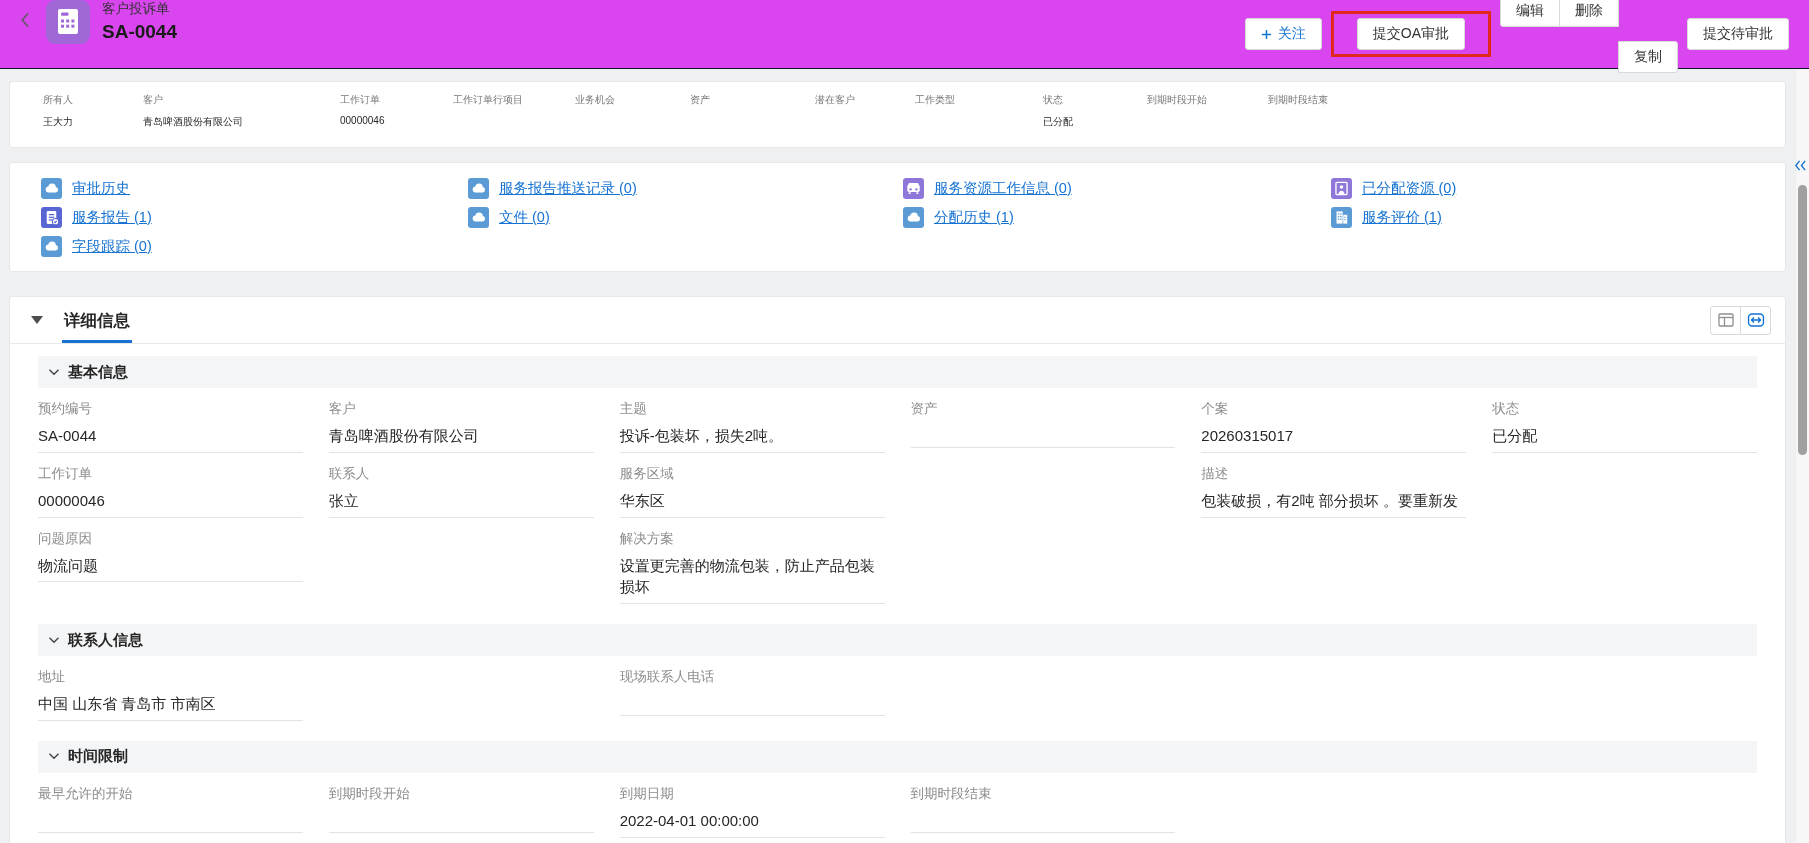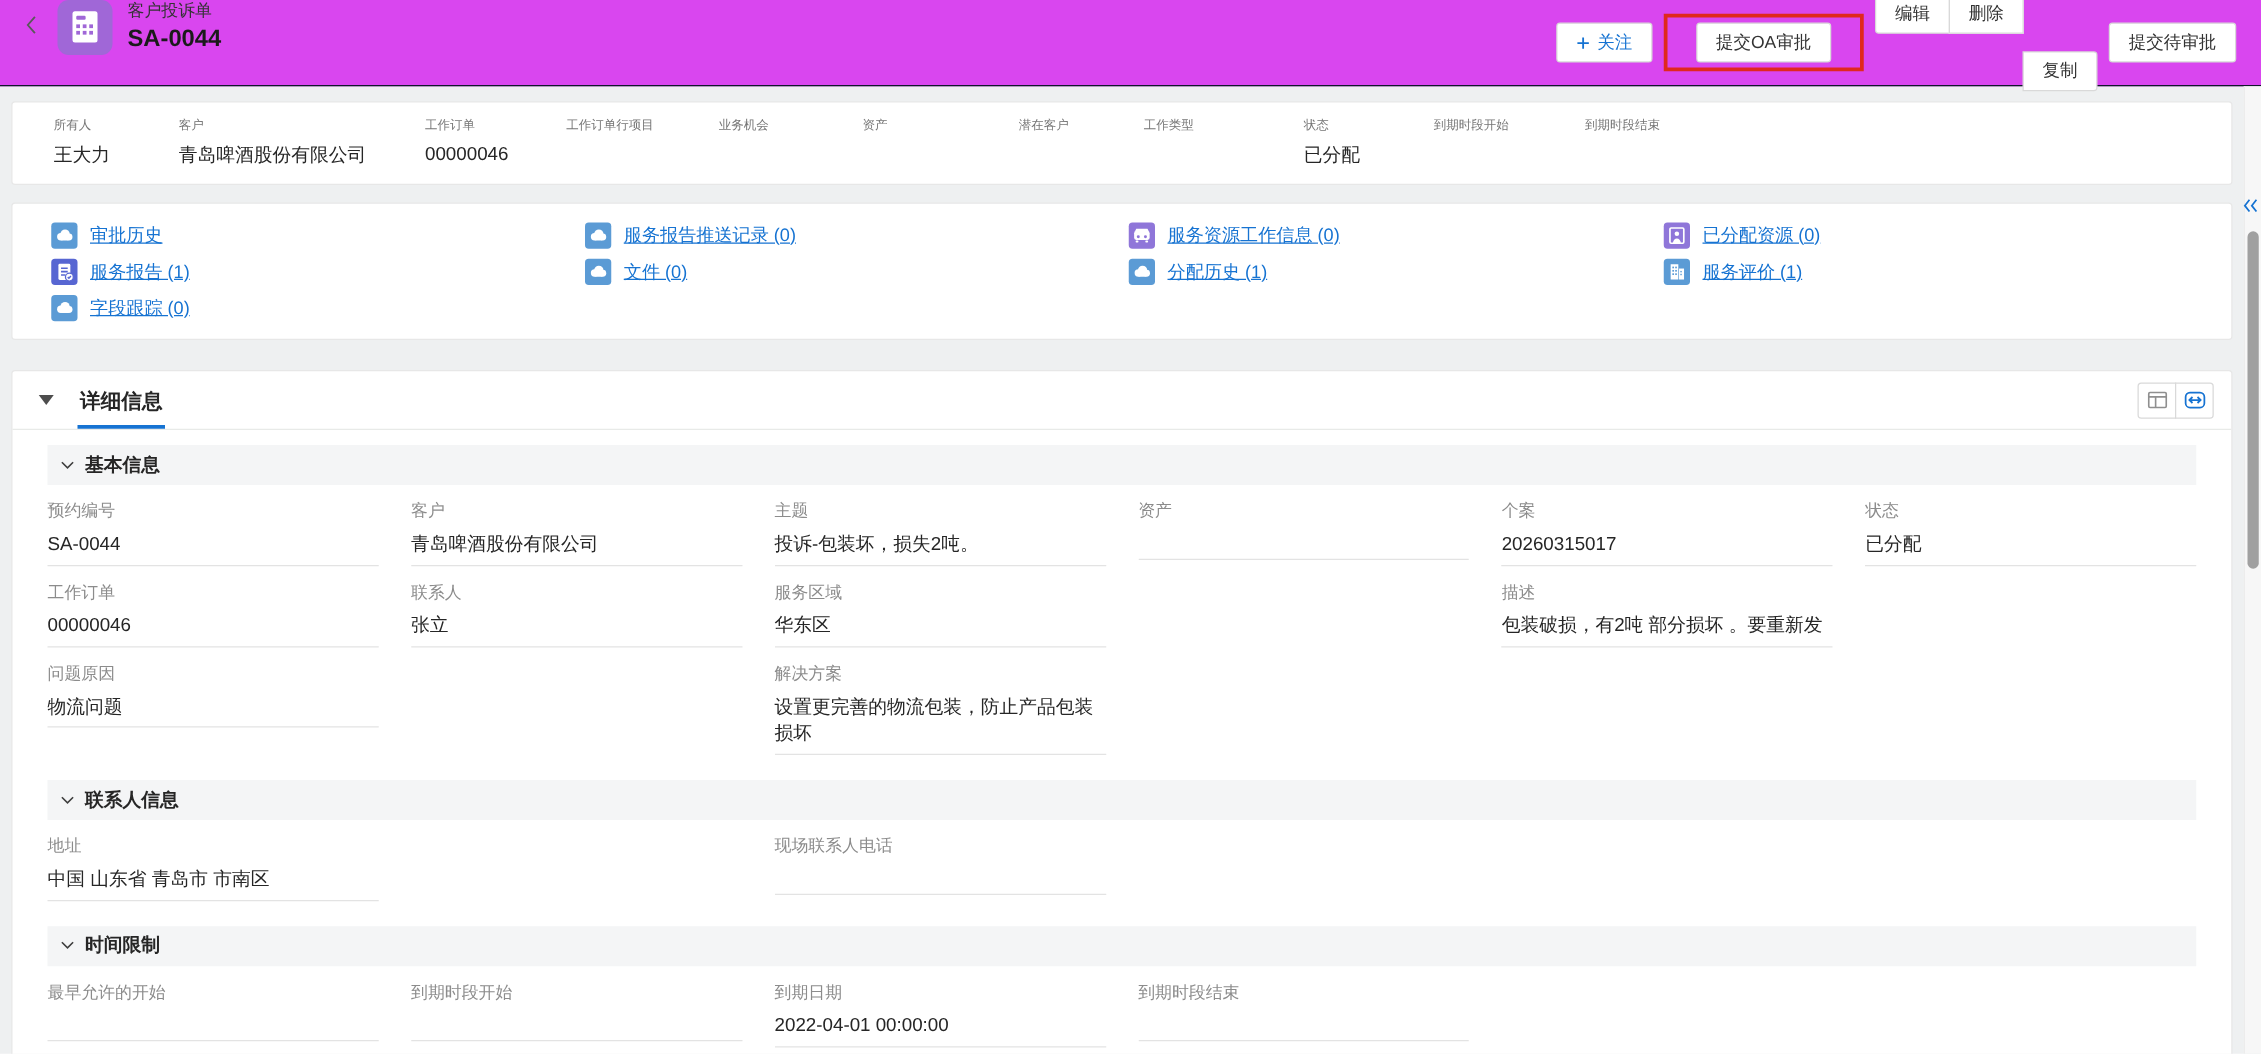--- a/index.html
+++ b/index.html
@@ -35,21 +35,21 @@
   .btn-group { display:inline-flex; }
   .btn-group .btn { border-radius:0; margin-left:-1px; }
   .btn-group .btn:first-child { border-radius:3px 0 0 3px; margin-left:0; }
   .btn-group .btn:last-child { border-radius:0 3px 3px 0;margin-top:46px; }
   
   .card { background:#fff; border:1px solid #e7e7e7; border-radius:3px; margin:0 23px 0 9px; }
   
   .summary-card { margin-top:12px; padding:11px 0 13px 33px; display:flex; }
   .s-field { flex:0 0 auto; padding-right:6px; }
   .s-label { font-size:10px; color:#767676; margin-bottom:8px; }
-  .s-value { font-size:15px; color:#262626; min-height:19px; }
+  .s-value { font-size:10px; color:#262626; min-height:19px; }
   
   .links-card { margin-top:14px; padding:14px 0 14px 31px; display:flex; }
   .link-col { display:flex; flex-direction:column; gap:7px; }
   .link-item { display:flex; align-items:center; gap:10px; height:22px; }
   .l-icon { width:21px; height:21px; border-radius:3px; flex:0 0 auto; display:flex; align-items:center; justify-content:center; }
   .l-icon svg { width:21px; height:21px; display:block; }
   .l-link { font-size:14.5px; color:#1673d2; text-decoration:underline; cursor:pointer; }
   
   .details-card { margin-top:24px; min-height:575px; }
   .detail-header { display:flex; align-items:stretch; padding:0 14px 0 21px; border-bottom:1px solid #e8eae8; height:47px; }

